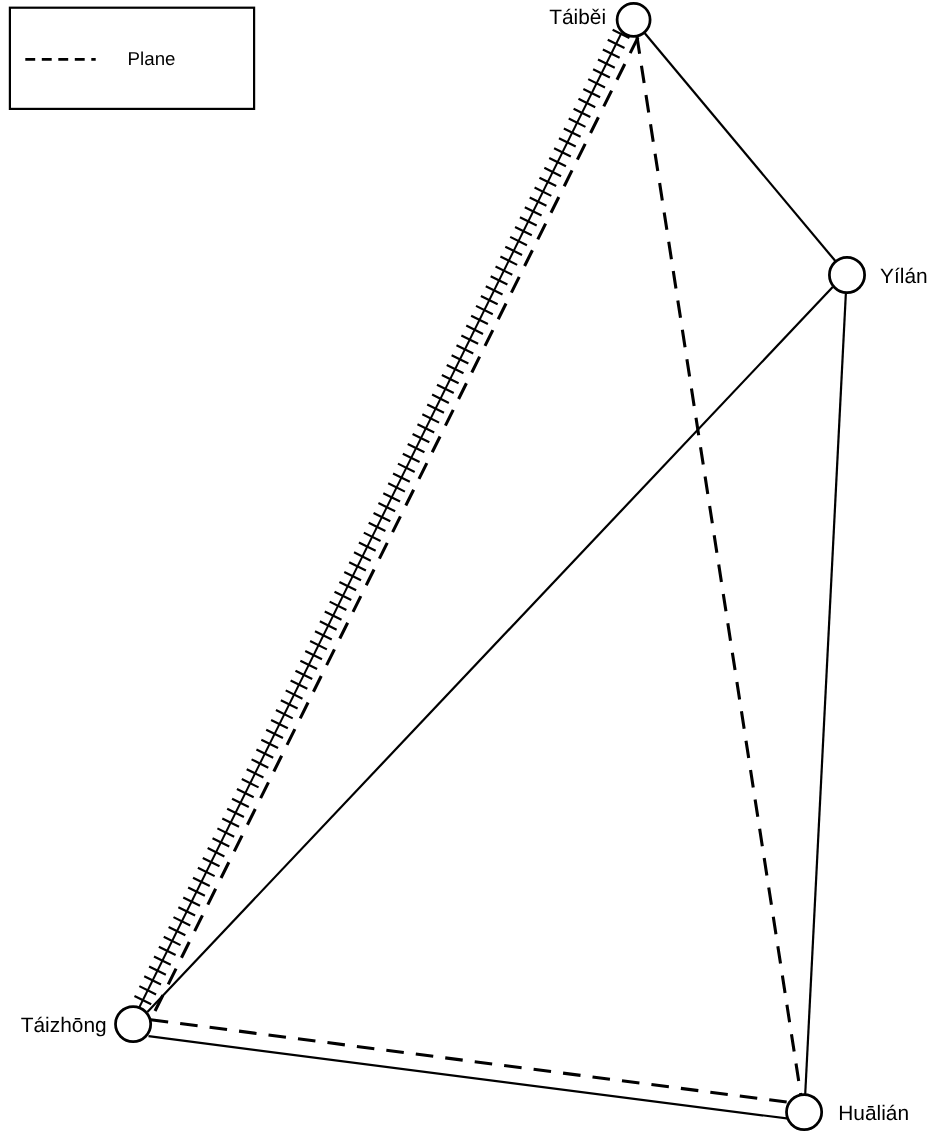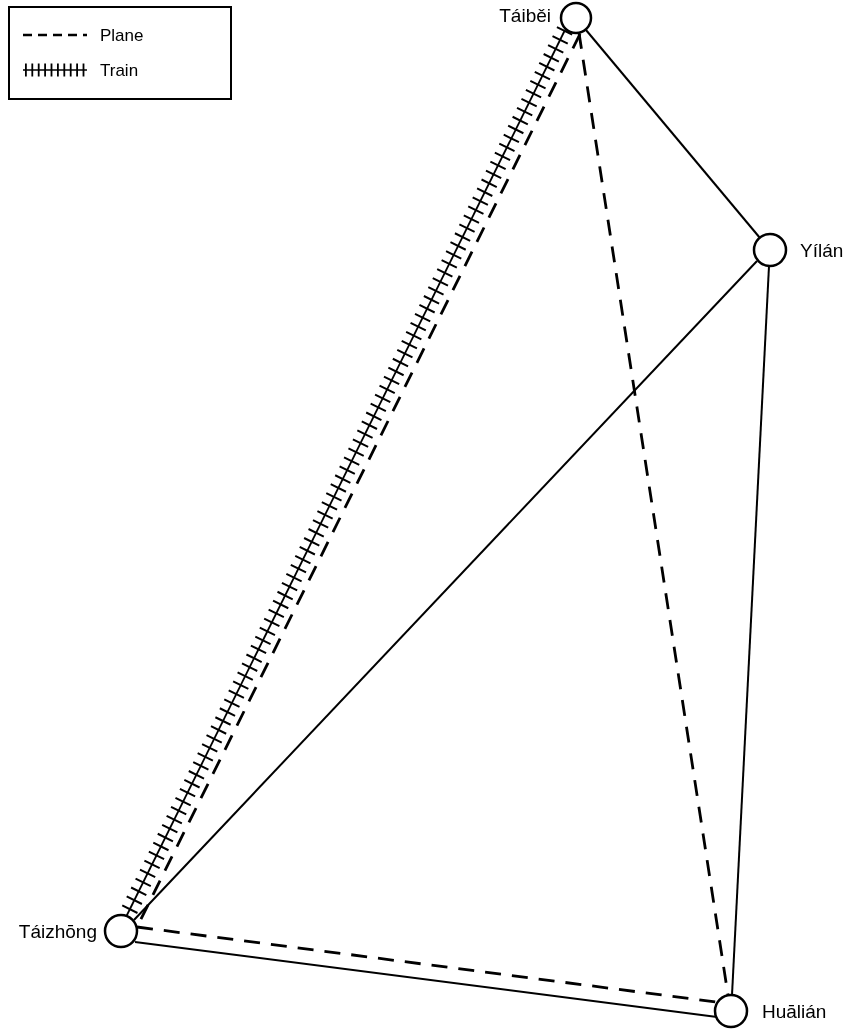--- a/index.html
+++ b/index.html
@@ -20,21 +20,21 @@
     width: 224px;
     height: 94px;
     border: 2.5px solid #000000;
     box-sizing: border-box;
     background: #ffffff;
     display: flex;
     flex-direction: column;
     justify-content: space-evenly;
     padding: 2px 0 2px 12px;
   }
-  .legend-row { display: flex; align-items: flex-start; gap: 12px; }
+  .legend-row { display: flex; align-items: flex-end; gap: 28px; }
   .legend-row span { font-size: 17px; color: #000000; line-height: 1; }
   .sample { flex: 0 0 auto; display: block; }
 </style>
 </head>
 <body>
 
 <svg id="graph" width="847" height="1030" viewBox="0 0 847 1030" xmlns="http://www.w3.org/2000/svg">
     <g>
       <line x1="565" y1="30" x2="126" y2="917" stroke="#000000" fill="none" stroke-width="1.8"></line>
       <line x1="565" y1="30" x2="126" y2="917" stroke="#000000" fill="none" stroke-width="17" stroke-dasharray="2 8"></line>
@@ -78,20 +78,13 @@
     </g>
   </svg>
 
 <div class="legend">
   <div class="legend-row">
     <svg class="sample" width="66" height="16">
       <line x1="1" y1="8" x2="65" y2="8" stroke="#000000" stroke-width="2.5" stroke-dasharray="9 6"></line>
     </svg>
     <span>Plane</span>
   </div>
-  <div class="legend-row">
-    <svg class="sample" width="66" height="16">
-      <line x1="1" y1="8" x2="65" y2="8" stroke="#000000" stroke-width="1.5"></line>
-      <line x1="3" y1="8" x2="63" y2="8" stroke="#000000" stroke-width="13" stroke-dasharray="1.8 4.6"></line>
-    </svg>
-    <span>Train</span>
-  </div>
 </div>
 
 </body></html>

